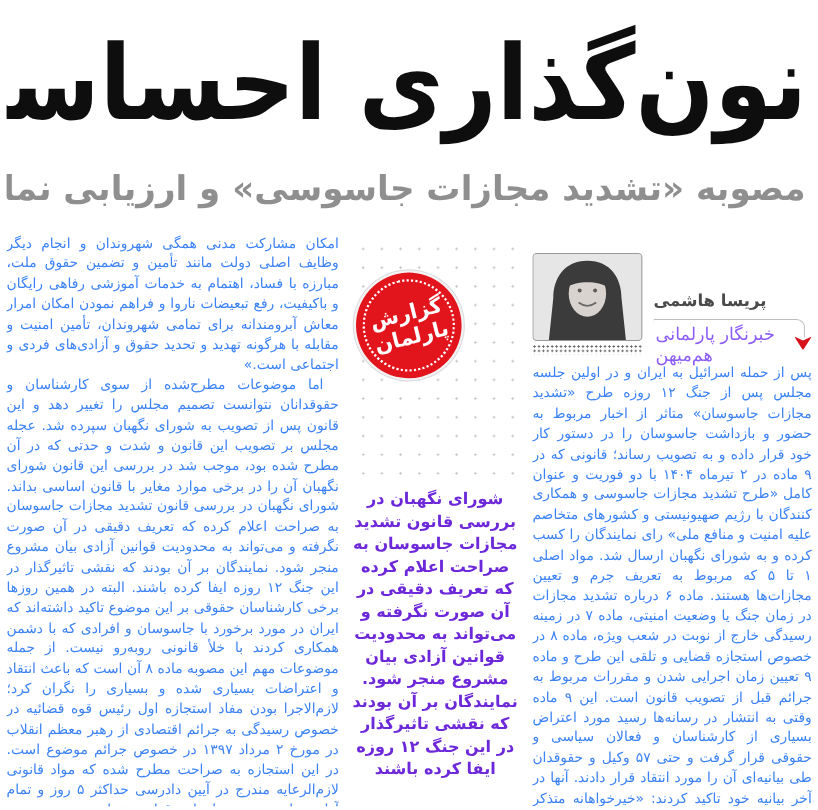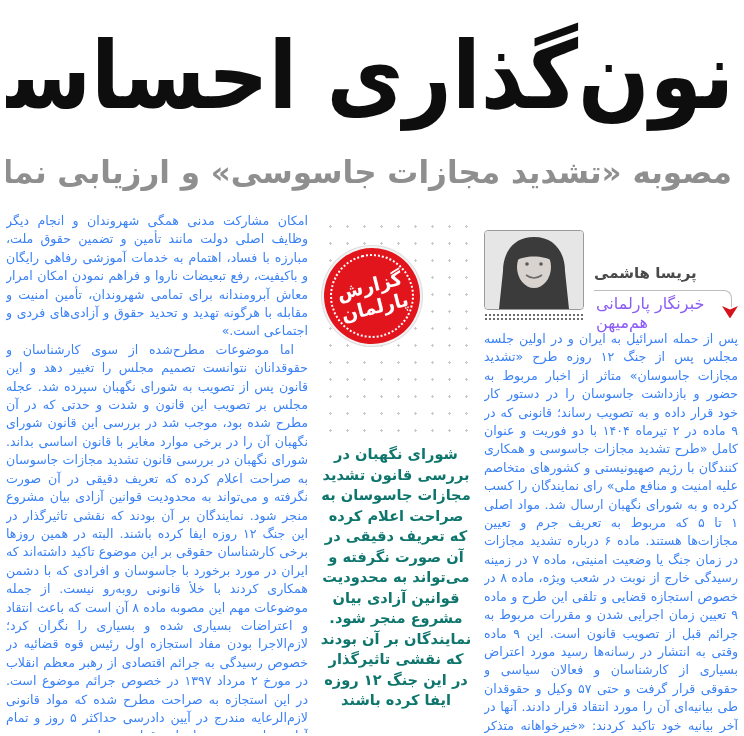--- a/index.html
+++ b/index.html
@@ -87,21 +87,21 @@
     width:84px; height:84px; border-radius:50%;
     border:2px dotted #ffffff;
     display:flex; flex-direction:column; align-items:center; justify-content:center;
     gap:0;
   }
   .stamp-inner span {
     color:#ffffff; font-weight:bold; font-size:19px; line-height:22px;
   }
   .pullquote {
     margin-top:8px; padding:0 2px;
-    color:#0f766e; font-weight:bold; font-size:14.6px; line-height:20.5px;
+    color:#6d28d9; font-weight:bold; font-size:14.6px; line-height:20.5px;
     text-align:center;
   }
 </style>
 </head>
 <body>
 
 <div class="page">
 
   <div class="headline">
     <h1>قانون‌گذاری احساسی</h1>

